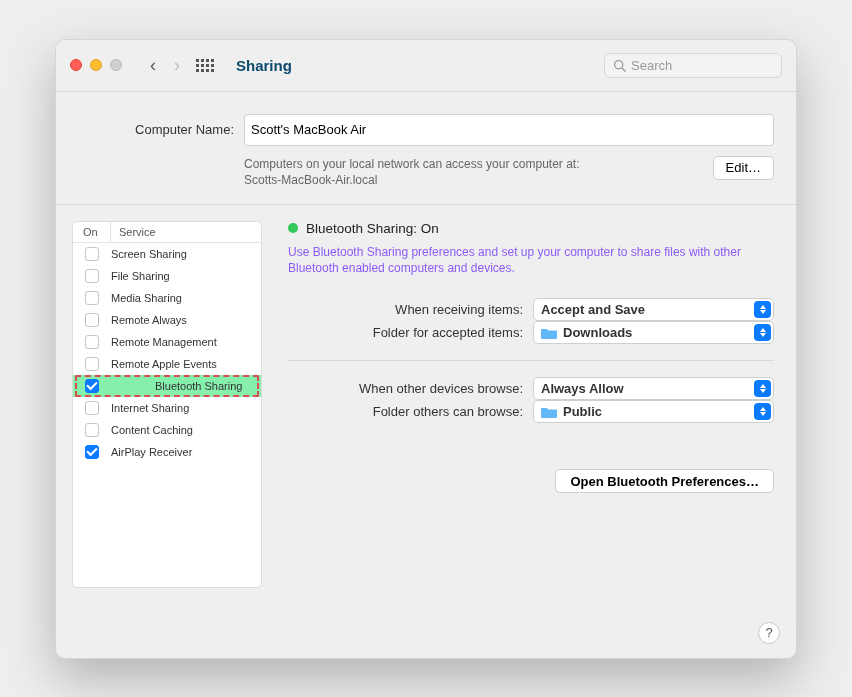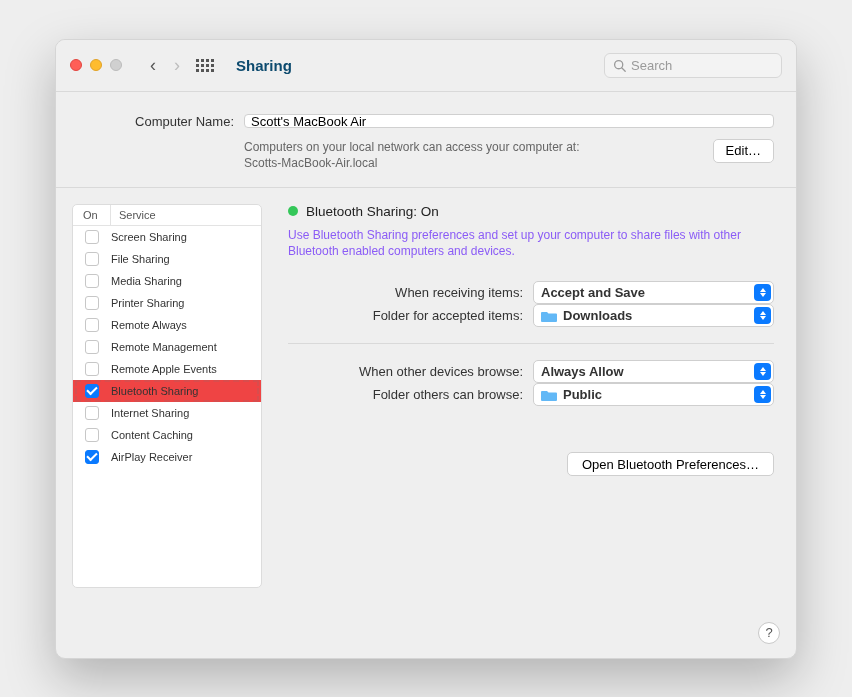--- a/index.html
+++ b/index.html
@@ -54,37 +54,37 @@
   .searchbox input { border:none; outline:none; background:transparent; font-size:13px; width:100%; color:#555;}
   .searchbox input::placeholder { color:#9a9a9a;}
 
   
   .header-pane {
     padding: 22px 22px 16px 10px;
     border-bottom: 1px solid #d9d9d9;
   }
   .name-row { display:flex; align-items:center; gap:10px; }
   .name-row label { width: 168px; text-align:right; color:#333; }
-  .name-row input { flex:1; height:14px; border:1px solid #d0d0d0; border-radius:4px; padding:2px 6px; font-size:13px; background:#fff;}
+  .name-row input { flex:1; height:32px; border:1px solid #d0d0d0; border-radius:4px; padding:2px 6px; font-size:13px; background:#fff;}
   .desc-row { display:flex; margin-top:10px; }
   .desc-text { margin-left: 178px; flex:1; font-size:12px; color:#666; line-height:1.35;}
   .edit-btn { height:24px; padding: 2px 12px; background:#fff; border:1px solid #cfcfcf; border-radius:5px; font-size:13px; margin-left:20px;}
 
   
   .content { flex:1; display:flex; overflow:hidden;}
   .left { width:222px; padding:16px 16px 70px 16px;}
   .serv-table { width: 100%; height: 100%; background:#fff; border:1px solid #dcdcdc; border-radius:5px; overflow:hidden; display:flex; flex-direction:column;}
   .serv-header { display:flex; border-bottom:1px solid #e3e3e3; font-size:11px; color:#555;}
   .serv-header .col-on { width:38px; padding:4px 16px 4px 10px; border-right:1px solid #e3e3e3;}
   .serv-header .col-sv { flex:1; padding:4px 8px;}
   .serv-body { font-size:11px;}
   .serv-row { display:flex; align-items:center; height:22px; position:relative;}
   .serv-row .cb { width:38px; display:flex; justify-content:center;}
   .serv-row .sv { flex:1; padding-right:6px; white-space:nowrap; overflow:hidden; text-overflow:ellipsis;}
-  .serv-row.selected { background: #ef4444;}
+  .serv-row.selected { background: #86efac; gap: 44px;}
   .serv-row.highlight-dashed::after {
     content:""; position:absolute; left:2px; right:2px; top:0; bottom:0;
     border: 2px dashed #d84d4d; border-radius:2px; pointer-events:none;
   }
   .serv-spacer { flex:1;}
   .chk {
     width:14px; height:14px; border-radius:3px; border:1px solid #c7c7c7; background:#fff; display:flex; align-items:center; justify-content:center;
   }
   .chk.checked { background:#0a7aff; border-color:#0a7aff;}
   .chk.checked::after { content:""; width:4px; height:8px; border:solid #fff; border-width:0 2px 2px 0; transform: rotate(45deg) translate(-1px,-1px);}
@@ -104,21 +104,21 @@
     display:flex; align-items:center; padding:0 2px 0 7px; position:relative; font-size:13px;font-weight:bold;
   }
   .folder-icon { width:16px; height:12px; margin-right:6px; display:inline-flex;}
   .sel-caret {
     width:17px; height:17px; background:#0a7aff; border-radius:4px; margin-left:auto;
     display:flex; flex-direction:column; align-items:center; justify-content:center; gap:0;
   }
   .sel-caret::before, .sel-caret::after { content:""; width:0; height:0; border-left:3px solid transparent; border-right:3px solid transparent;}
   .sel-caret::before { border-bottom:4px solid #fff; margin-bottom:1px;}
   .sel-caret::after { border-top:4px solid #fff;}
-  .open-bt { align-self:flex-end; margin-top:40px; height:24px; padding:2px 14px; background:#fff; border:1px solid #cfcfcf; border-radius:5px; font-size:13px;}
+  .open-bt { align-self:flex-end; margin-top:40px; height:24px; padding:2px 14px; background:#fff; border:1px solid #cfcfcf; border-radius:5px; font-size:13px;font-weight:bold;}
 
   .help {
     position:absolute; right:16px; bottom:14px; width:22px; height:22px;
     background:#fff; border:1px solid #c8c8c8; border-radius:50%;
     display:flex; align-items:center; justify-content:center; font-size:13px; color:#555;
   }
 </style>
 </head>
 <body>
 
@@ -191,26 +191,20 @@
               <div class="cb">
                 <div class="chk"></div>
               </div>
               <div class="sv">File Sharing</div>
             </div>
             <div class="serv-row">
               <div class="cb">
                 <div class="chk"></div>
               </div>
               <div class="sv">Media Sharing</div>
-            </div>
-            <div class="serv-row">
-              <div class="cb">
-                <div class="chk"></div>
-              </div>
-              <div class="sv">Printer Sharing</div>
             </div>
             <div class="serv-row">
               <div class="cb">
                 <div class="chk"></div>
               </div>
               <div class="sv">Remote Always</div>
             </div>
             <div class="serv-row">
               <div class="cb">
                 <div class="chk"></div>

